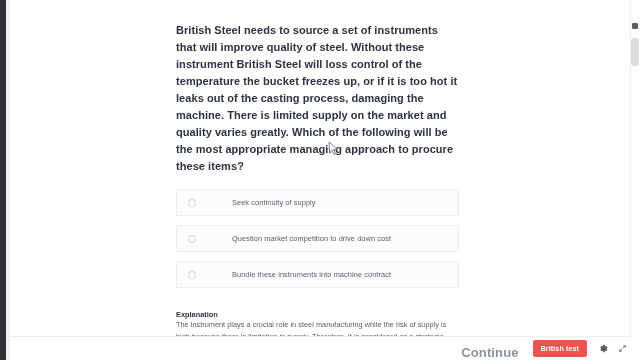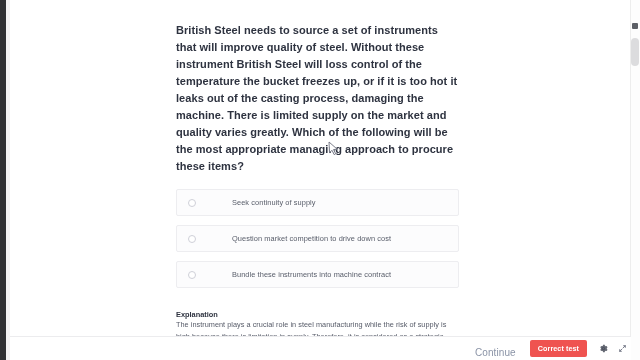--- a/index.html
+++ b/index.html
@@ -179,23 +179,23 @@
     bottom: 0;
     height: 23px;
     background: #ffffff;
     display: flex;
     align-items: center;
     justify-content: flex-end;
     padding-right: 4px;
     box-sizing: border-box;
   }
   .btn-continue {
-    font-size: 10px;
+    font-size: 13px;
     color: #8a93a6;
-    font-weight: 400;
+    font-weight: 700;
     margin-right: 14px;
     letter-spacing: 0.01em;
     cursor: pointer;
     margin-top: 8px;
   }
   .btn-retake {
     font-size: 7.2px;
     color: #ffffff;
     font-weight: 700;
     background: #ef5350;
@@ -275,21 +275,21 @@
       <div class="exp-body">The instrument plays a crucial role in steel manufacturing while the risk of supply is high because there is limitation in supply. Therefore, it is considered as a strategic item in term of supply chain portfolio matrix. Procurement manager should form partnership with suppliers to maximise the value.</div>
       <div class="exp-ref">LO 2, AC 2.1</div>
     </div>
 
   </div>
 
   <div class="footer-divider"></div>
 
   <div class="footer">
     <span class="btn-continue">Continue</span>
-    <button class="btn-retake">Correct test</button>
+    <button class="btn-retake">British test</button>
     <div class="footer-icons">
       <span class="icon-btn">
         <svg width="9" height="9" viewBox="0 0 16 16" fill="#4a4f5c">
           <path d="M8 5.2A2.8 2.8 0 1 0 8 10.8 2.8 2.8 0 0 0 8 5.2zm0 4.2a1.4 1.4 0 1 1 0-2.8 1.4 1.4 0 0 1 0 2.8z"></path>
           <path d="M14 8c0-.4 0-.7-.1-1l1.3-1-1.5-2.6-1.6.6c-.5-.4-1-.7-1.6-.9L10.2 1.4H7.2L6.9 3.1c-.6.2-1.1.5-1.6.9l-1.6-.6L2.2 6l1.3 1c0 .3-.1.6-.1 1s0 .7.1 1l-1.3 1 1.5 2.6 1.6-.6c.5.4 1 .7 1.6.9l.3 1.7h3l.3-1.7c.6-.2 1.1-.5 1.6-.9l1.6.6 1.5-2.6-1.3-1c.1-.3.1-.6.1-1z" opacity="0.85"></path>
         </svg>
       </span>
       <span class="icon-btn">
         <svg width="9" height="9" viewBox="0 0 16 16" fill="none" stroke="#6c7180" stroke-width="1.6" stroke-linecap="round">
           <path d="M10 3h3v3"></path>

